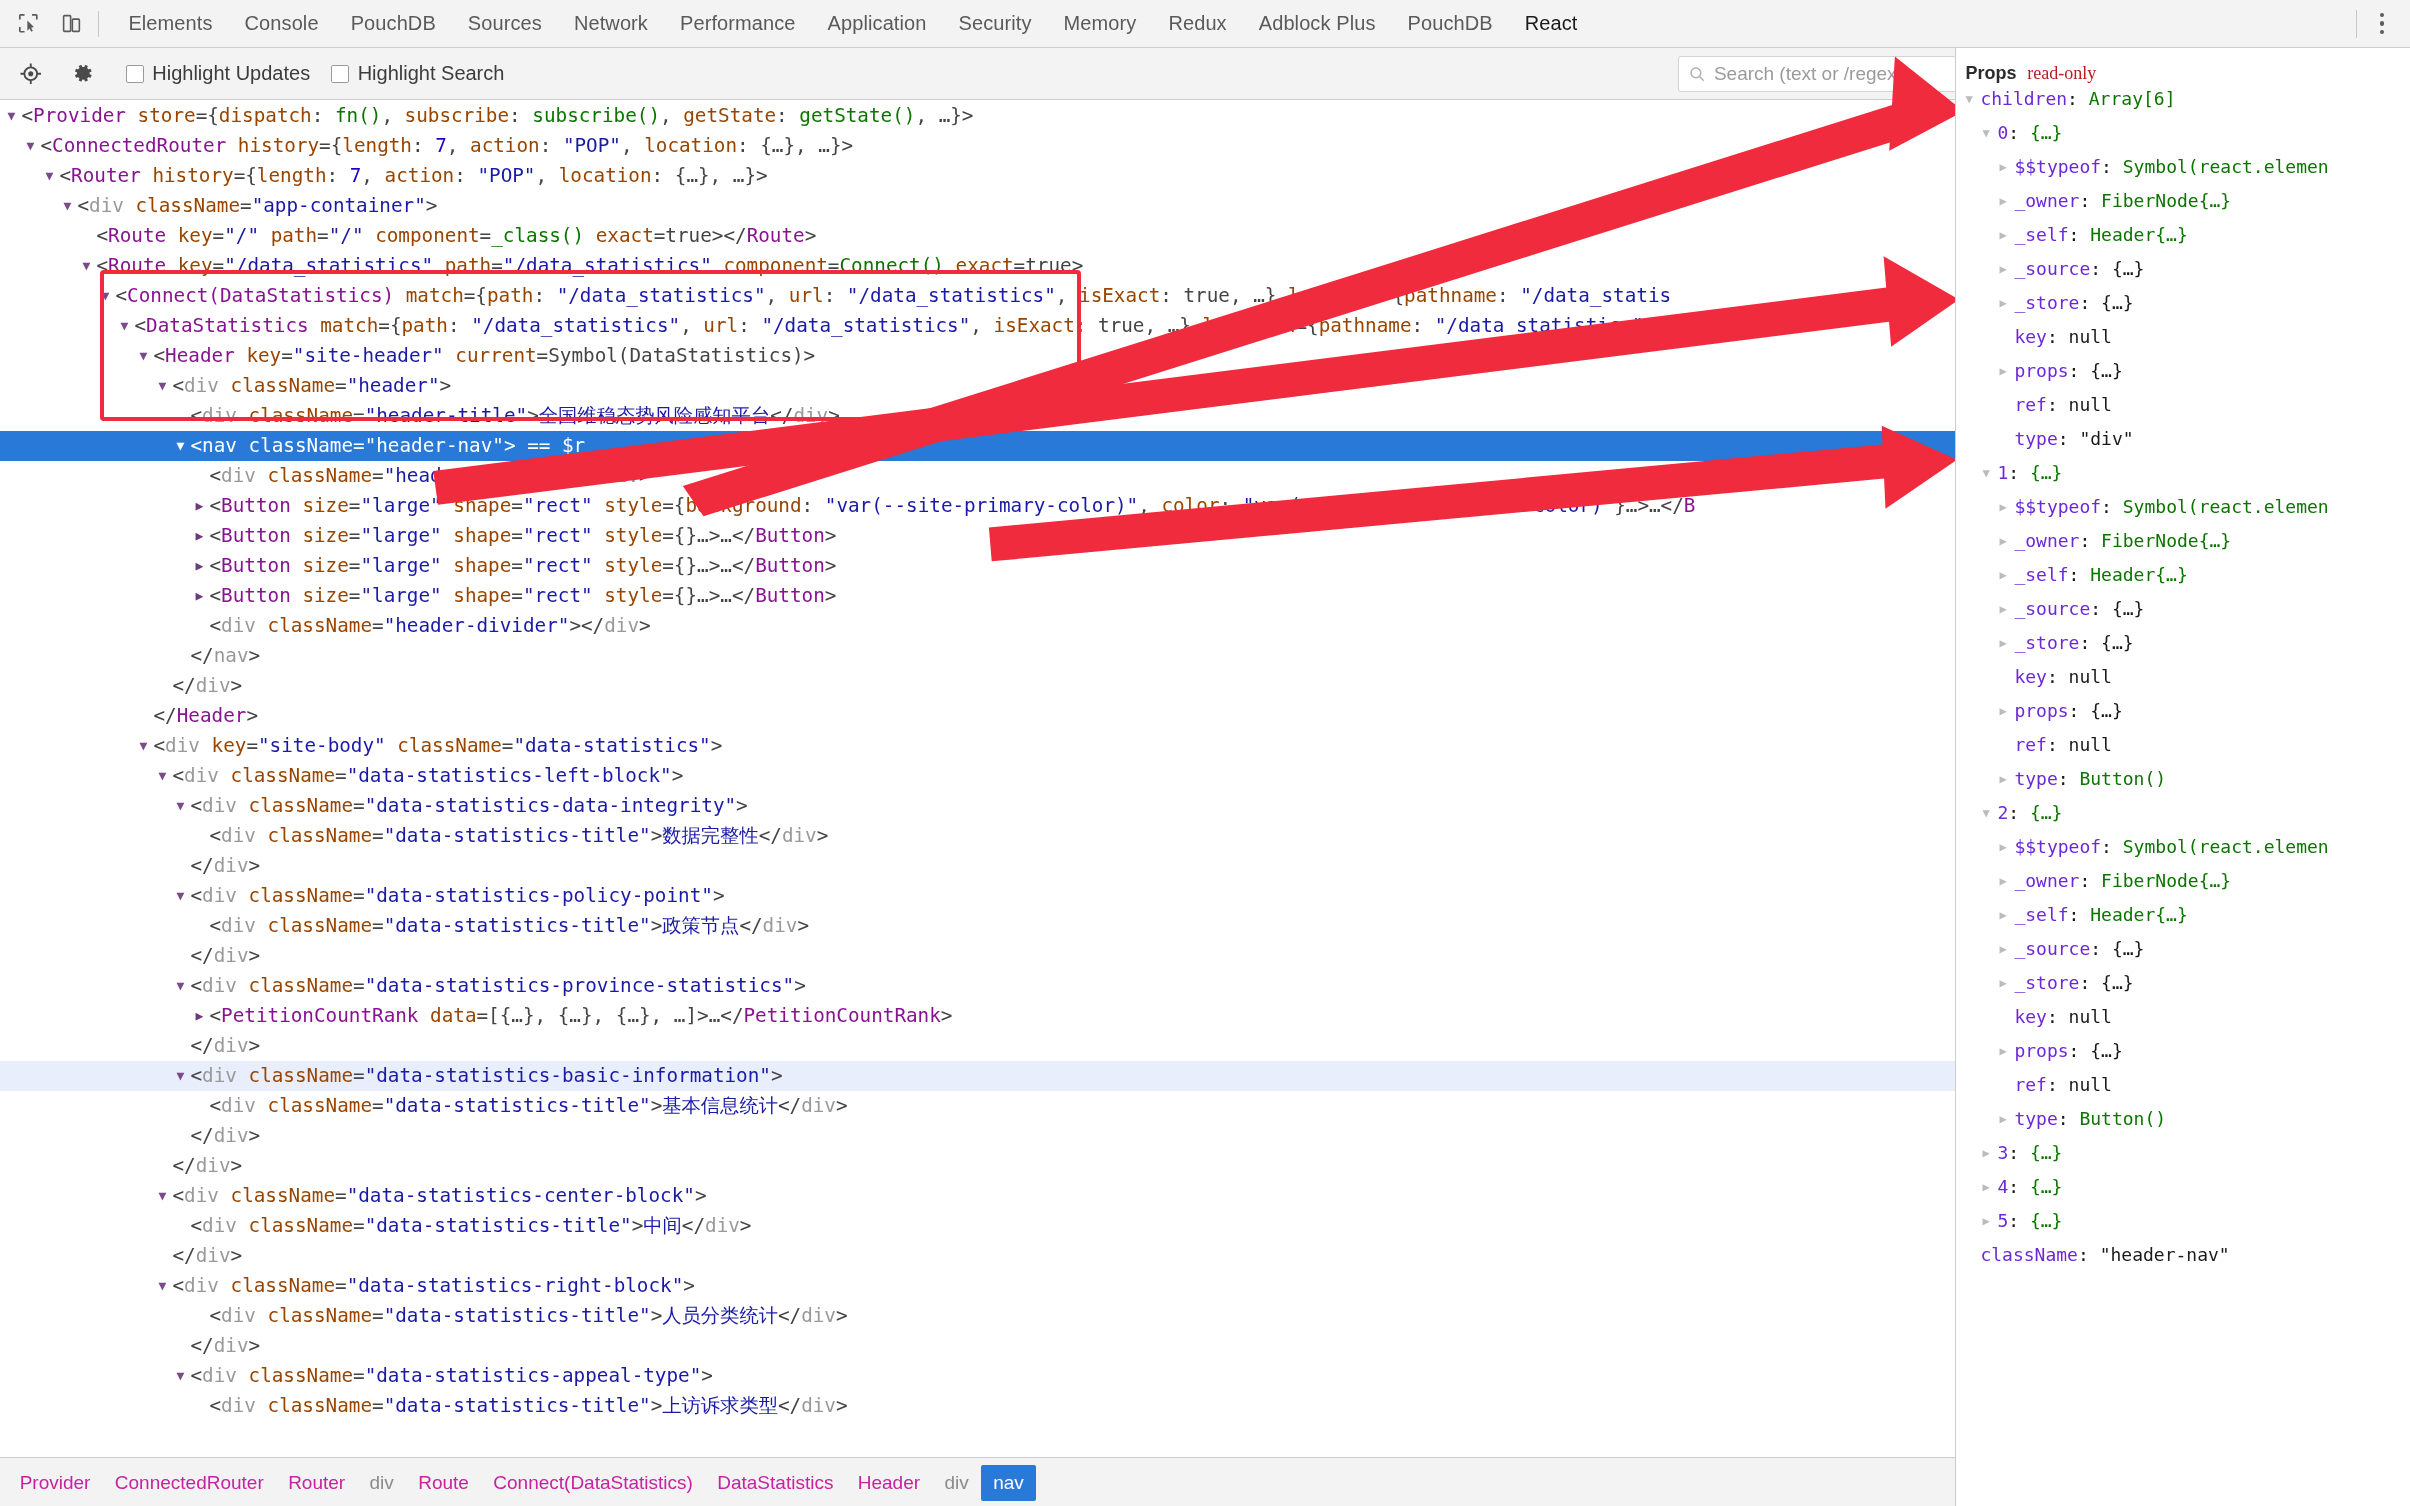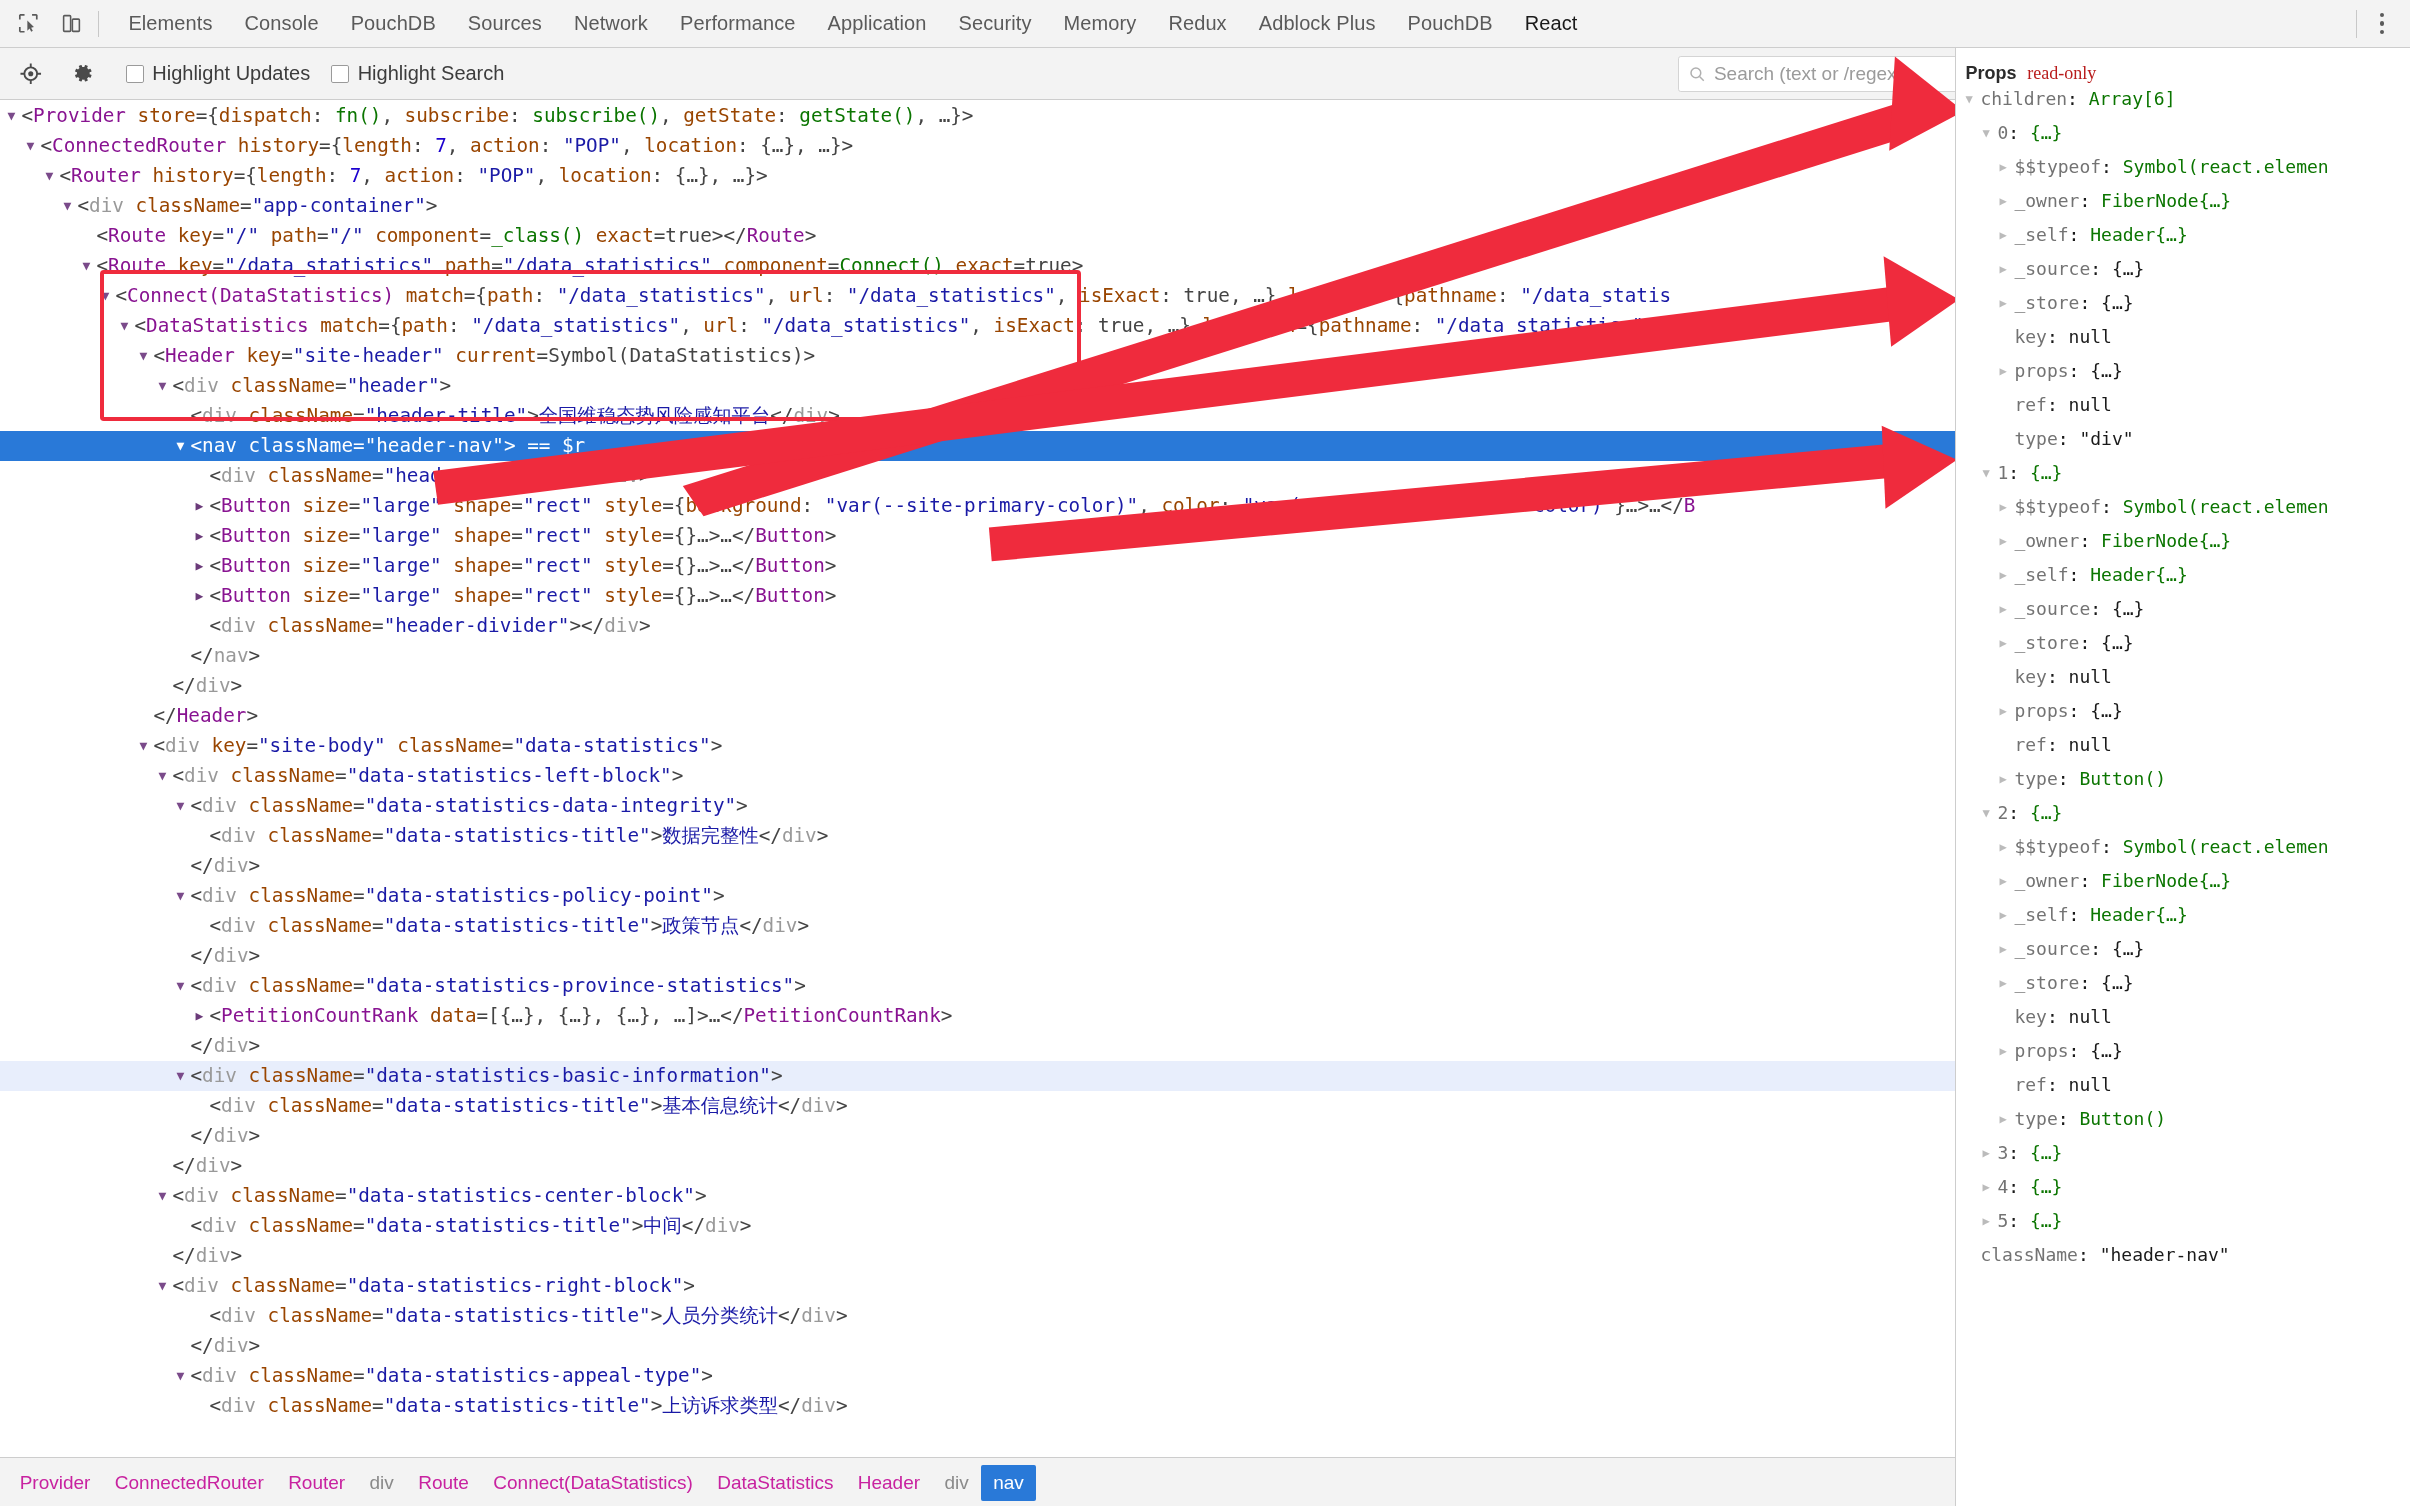--- a/index.html
+++ b/index.html
@@ -104,21 +104,21 @@
     background: #ffffff; border-left: 0.9px solid #cdcdcd;
     font-family: "DejaVu Sans Mono", "Liberation Mono", monospace;
     font-size: 18px; line-height: 34px; overflow: hidden; white-space: nowrap;
   }
   .props-head { padding: 7.5px 0 0 9.4px; height: 34px; }
   .props-head b { color:#2b2b2b; font-weight: bold; font-family:"Liberation Sans",sans-serif; font-size:18px;}
   .props-head span { color:#b91c1c; font-family:Liberation Serif, serif; font-size:18px;}
   .prow { height: 34px; padding-left: 9.4px; }
   .tri { display:inline-block; width: 15px; color:#bbbbbb; font-size:12.2px; transform:translateY(-1.9px); }
   .tri.blank { color: transparent; }
-  .pkey { color: #737373; }
+  .pkey { color: #6d28d9; }
   .pval-g { color: #0b7500; }
   .pval-b { color: #1a1a1a; }
   .filepath {
     position: absolute; left: 9.4px; top: 1364px; width: 433px;
     font-family: "DejaVu Sans Mono","Liberation Mono", monospace;
     font-size: 18.4px; line-height: 28px; color: #5a5a5a; white-space: pre-wrap;
     word-break: break-all;
   }
   .filepath .ln { color: #bdbdbd; }
 

